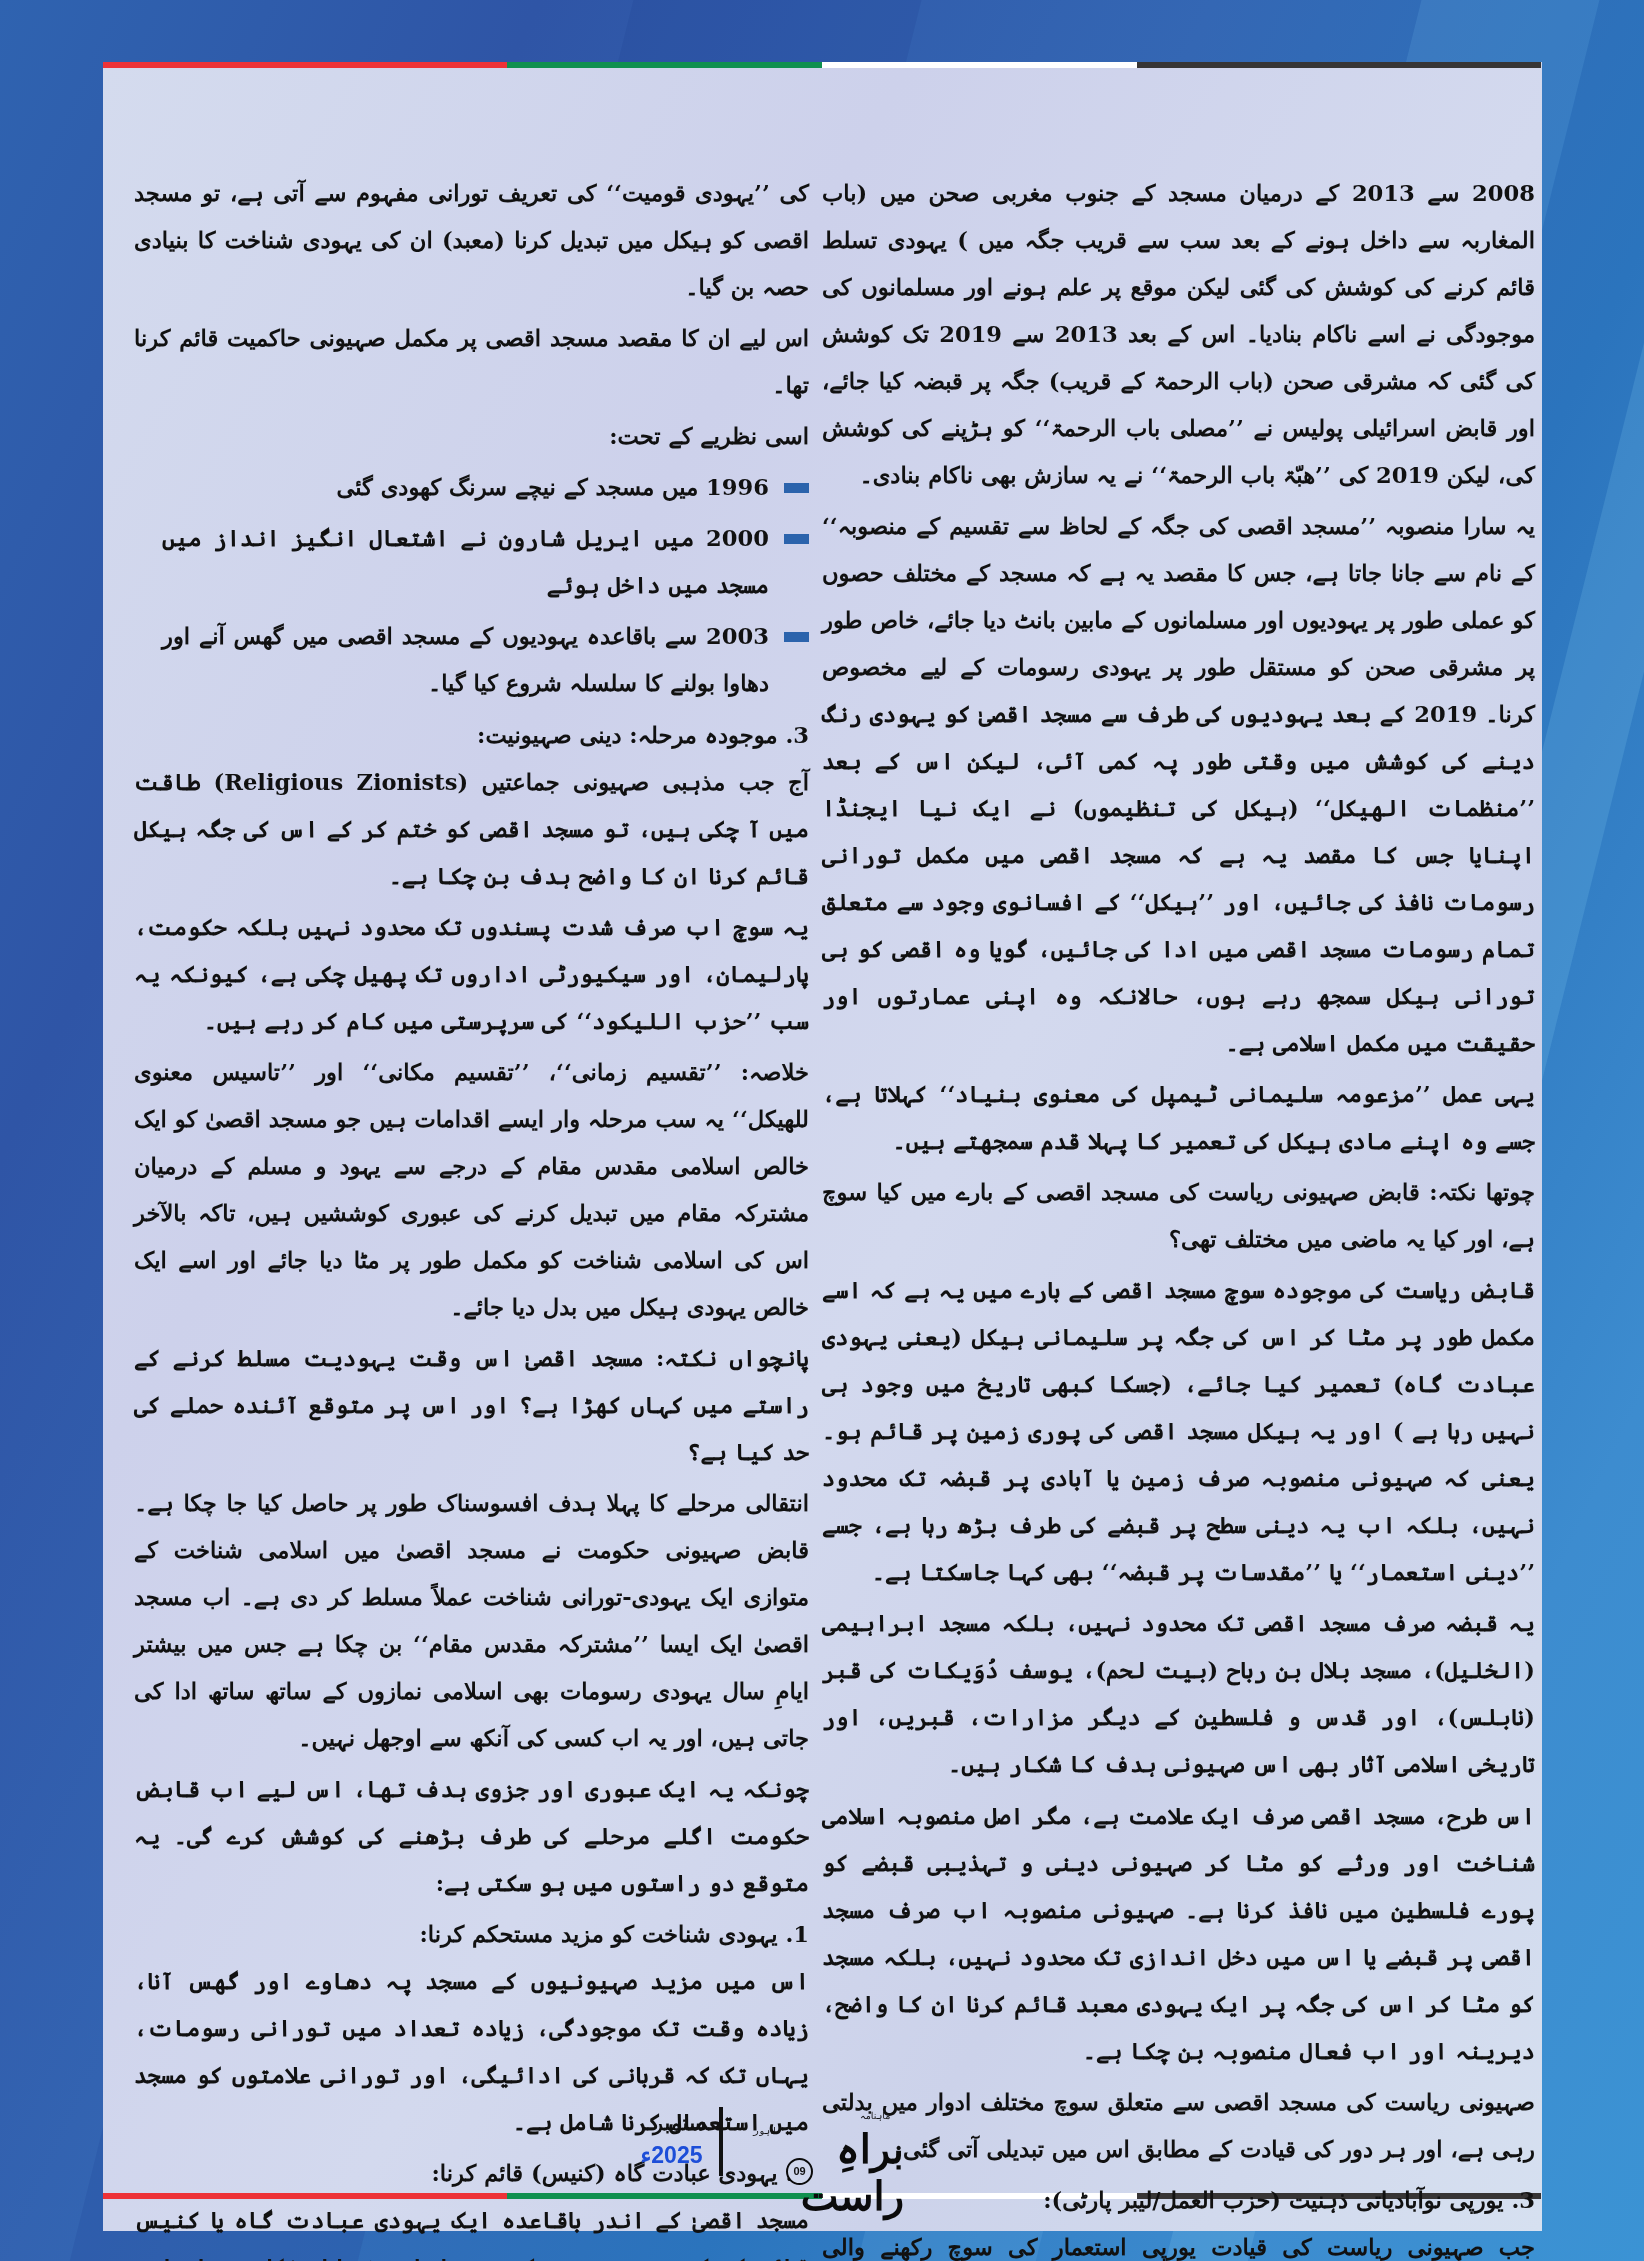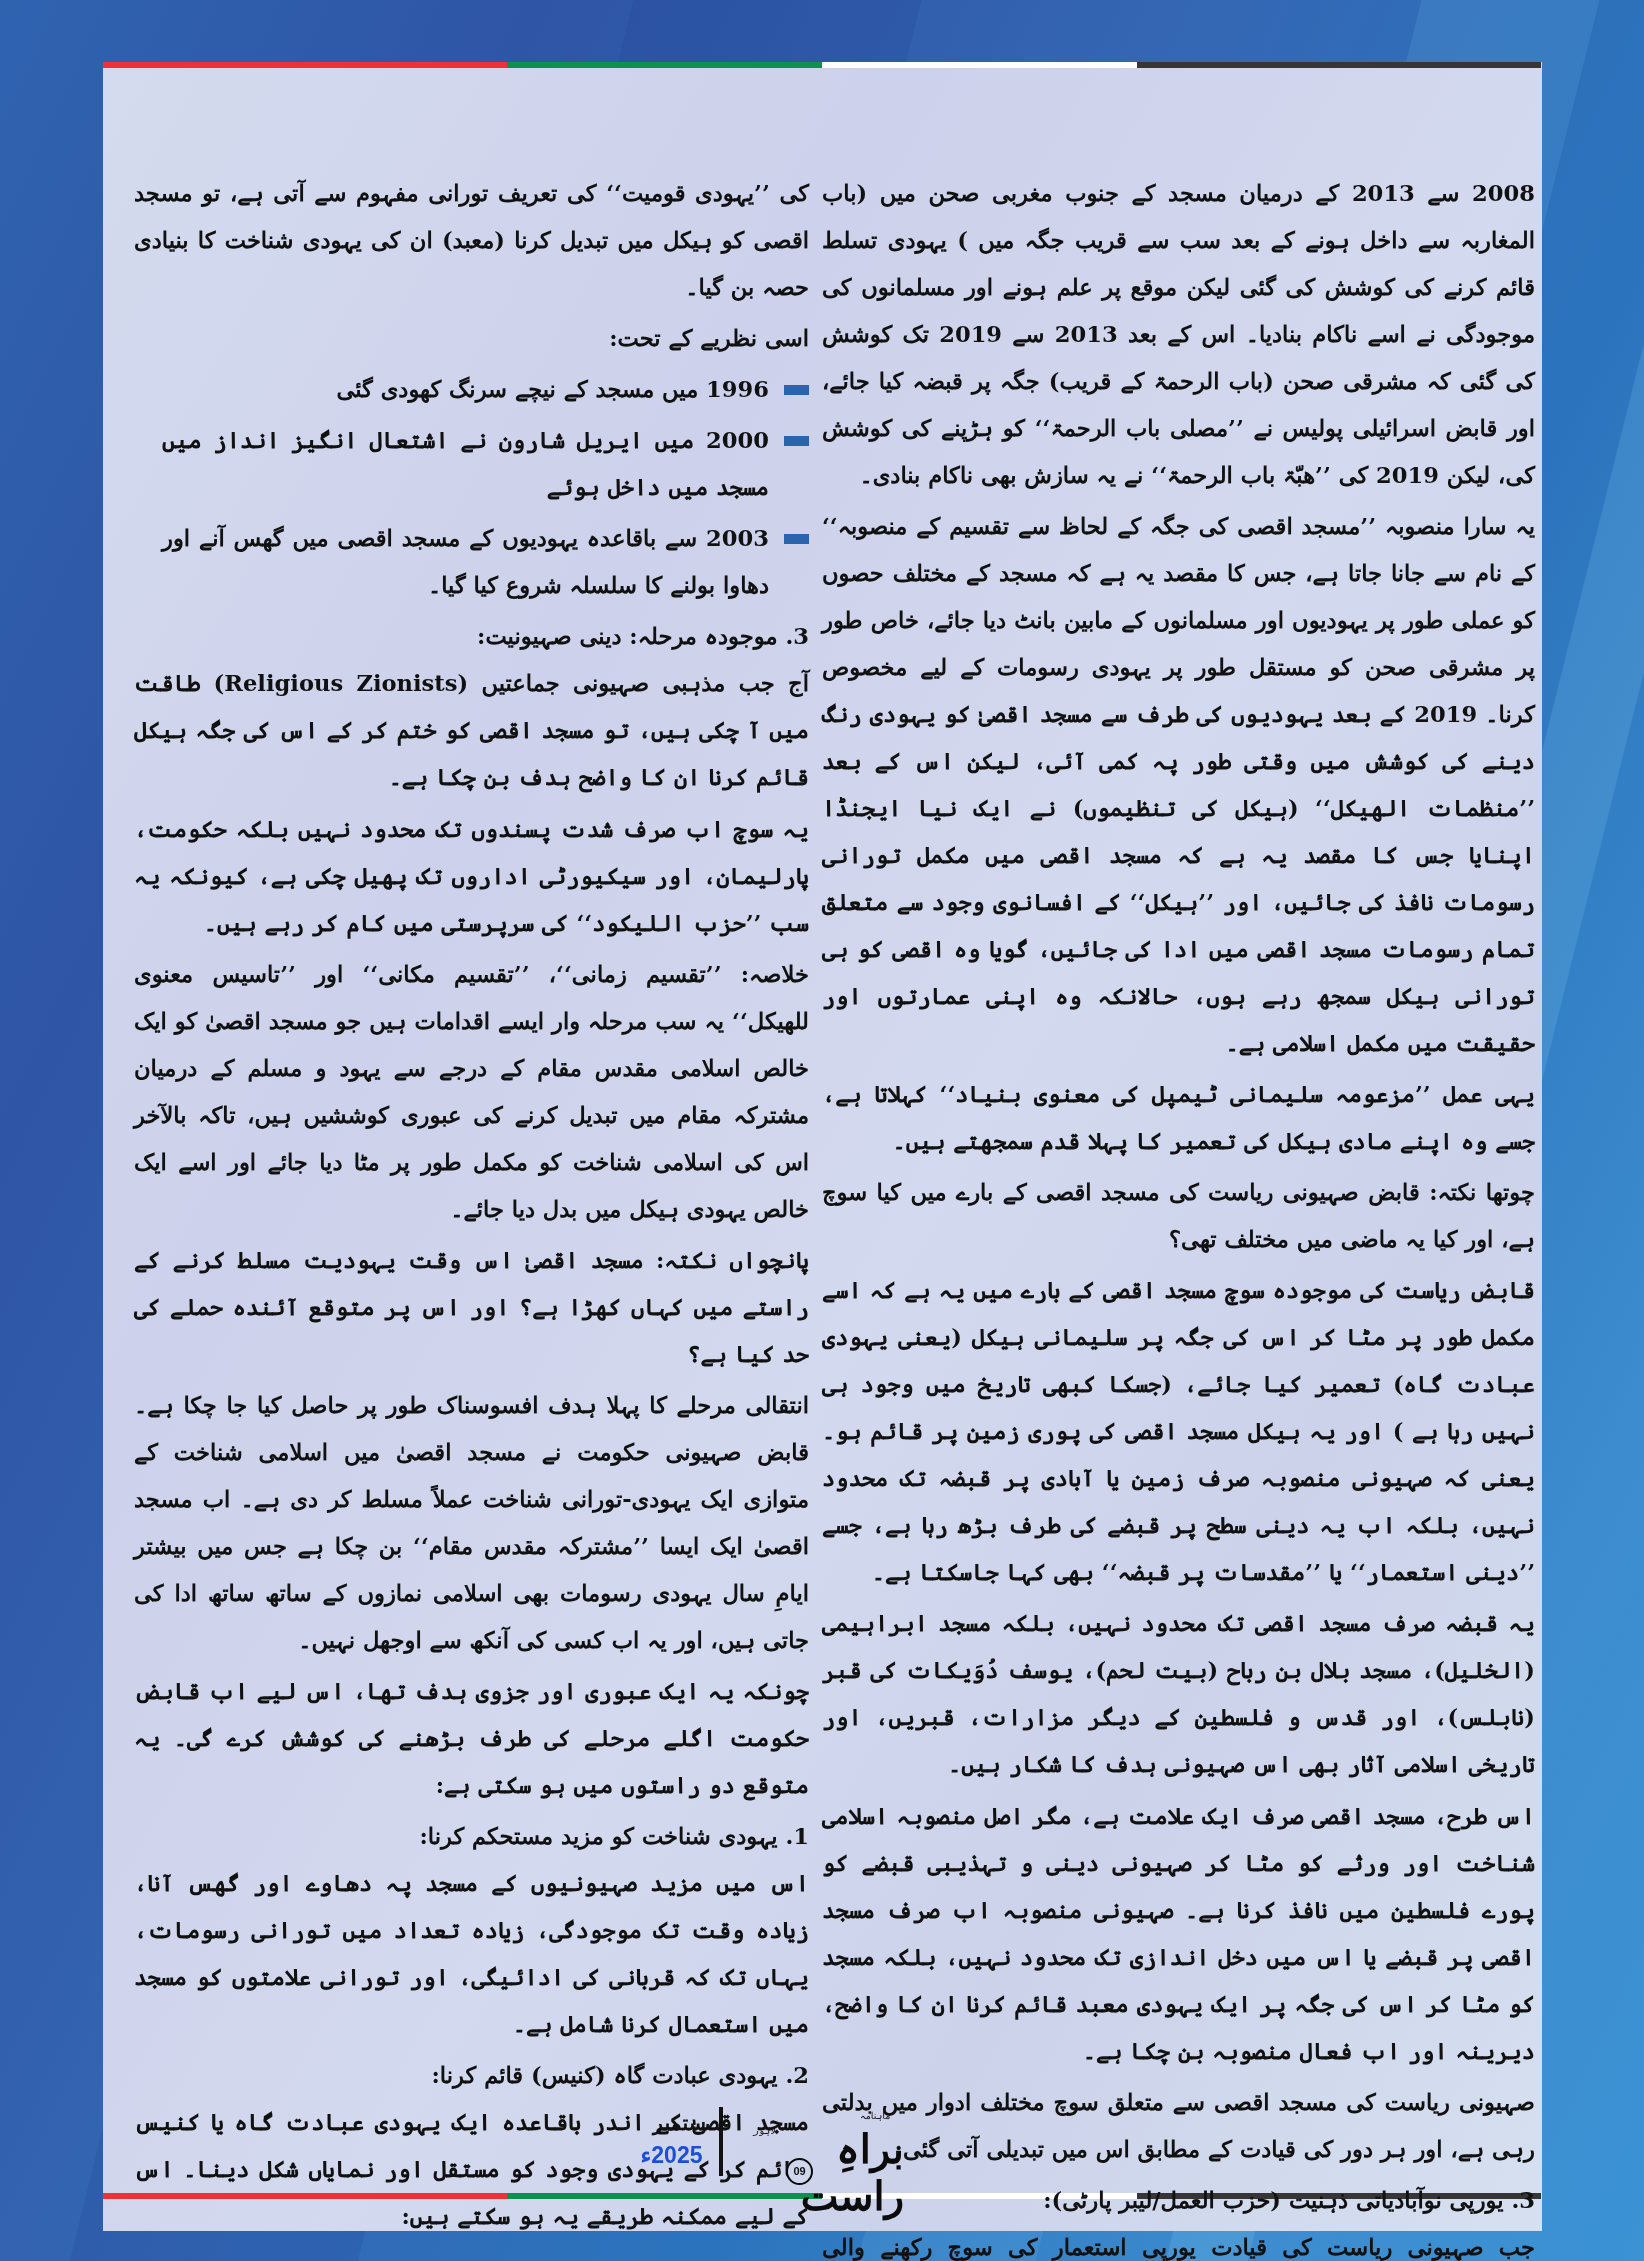--- a/index.html
+++ b/index.html
@@ -79,20 +79,21 @@
   <p>یہ قبضہ صرف مسجد اقصی تک محدود نہیں، بلکہ مسجد ابراہیمی (الخلیل)، مسجد بلال بن رباح (بیت لحم)، یوسف دُوَیکات کی قبر (نابلس)، اور قدس و فلسطین کے دیگر مزارات، قبریں، اور تاریخی اسلامی آثار بھی اس صہیونی ہدف کا شکار ہیں۔</p>
   <p>اس طرح، مسجد اقصی صرف ایک علامت ہے، مگر اصل منصوبہ اسلامی شناخت اور ورثے کو مٹا کر صہیونی دینی و تہذیبی قبضے کو پورے فلسطین میں نافذ کرنا ہے۔ صہیونی منصوبہ اب صرف مسجد اقصی پر قبضے یا اس میں دخل اندازی تک محدود نہیں، بلکہ مسجد کو مٹا کر اس کی جگہ پر ایک یہودی معبد قائم کرنا ان کا واضح، دیرینہ اور اب فعال منصوبہ بن چکا ہے۔</p>
   <p>صہیونی ریاست کی مسجد اقصی سے متعلق سوچ مختلف ادوار میں بدلتی رہی ہے، اور ہر دور کی قیادت کے مطابق اس میں تبدیلی آتی گئی:</p>
   <h4>3. یورپی نوآبادیاتی ذہنیت (حزب العمل/لیبر پارٹی):</h4>
   <p>جب صہیونی ریاست کی قیادت یورپی استعمار کی سوچ رکھنے والی جماعت ’’حزب العمل‘‘ کے پاس تھی، تو ان کا مقصد مسجد اقصی پر قبضہ کرنا تھا۔ یہ مقصد 1967ء میں پورا ہو گیا جب اسرائیل نے مشرقی القدس شہر اور مسجد اقصی پر قبضہ کیا۔</p>
 
 </div>
 
 <div class="col left" style="color: rgb(17, 17, 17);">
   <p>کی ’’یہودی قومیت‘‘ کی تعریف تورانی مفہوم سے آتی ہے، تو مسجد اقصی کو ہیکل میں تبدیل کرنا (معبد) ان کی یہودی شناخت کا بنیادی حصہ بن گیا۔</p>
+  <p>اس لیے ان کا مقصد مسجد اقصی پر مکمل صہیونی حاکمیت قائم کرنا تھا۔</p>
   <p>اسی نظریے کے تحت:</p>
   <div class="bullet">
     <span class="mark" style="background: rgb(43, 99, 172);"></span>
     <span>1996 میں مسجد کے نیچے سرنگ کھودی گئی</span>
   </div>
   <div class="bullet">
     <span class="mark" style="background: rgb(43, 99, 172);"></span>
     <span>2000 میں ایریل شارون نے اشتعال انگیز انداز میں مسجد میں داخل ہوئے</span>
   </div>
   <div class="bullet">

